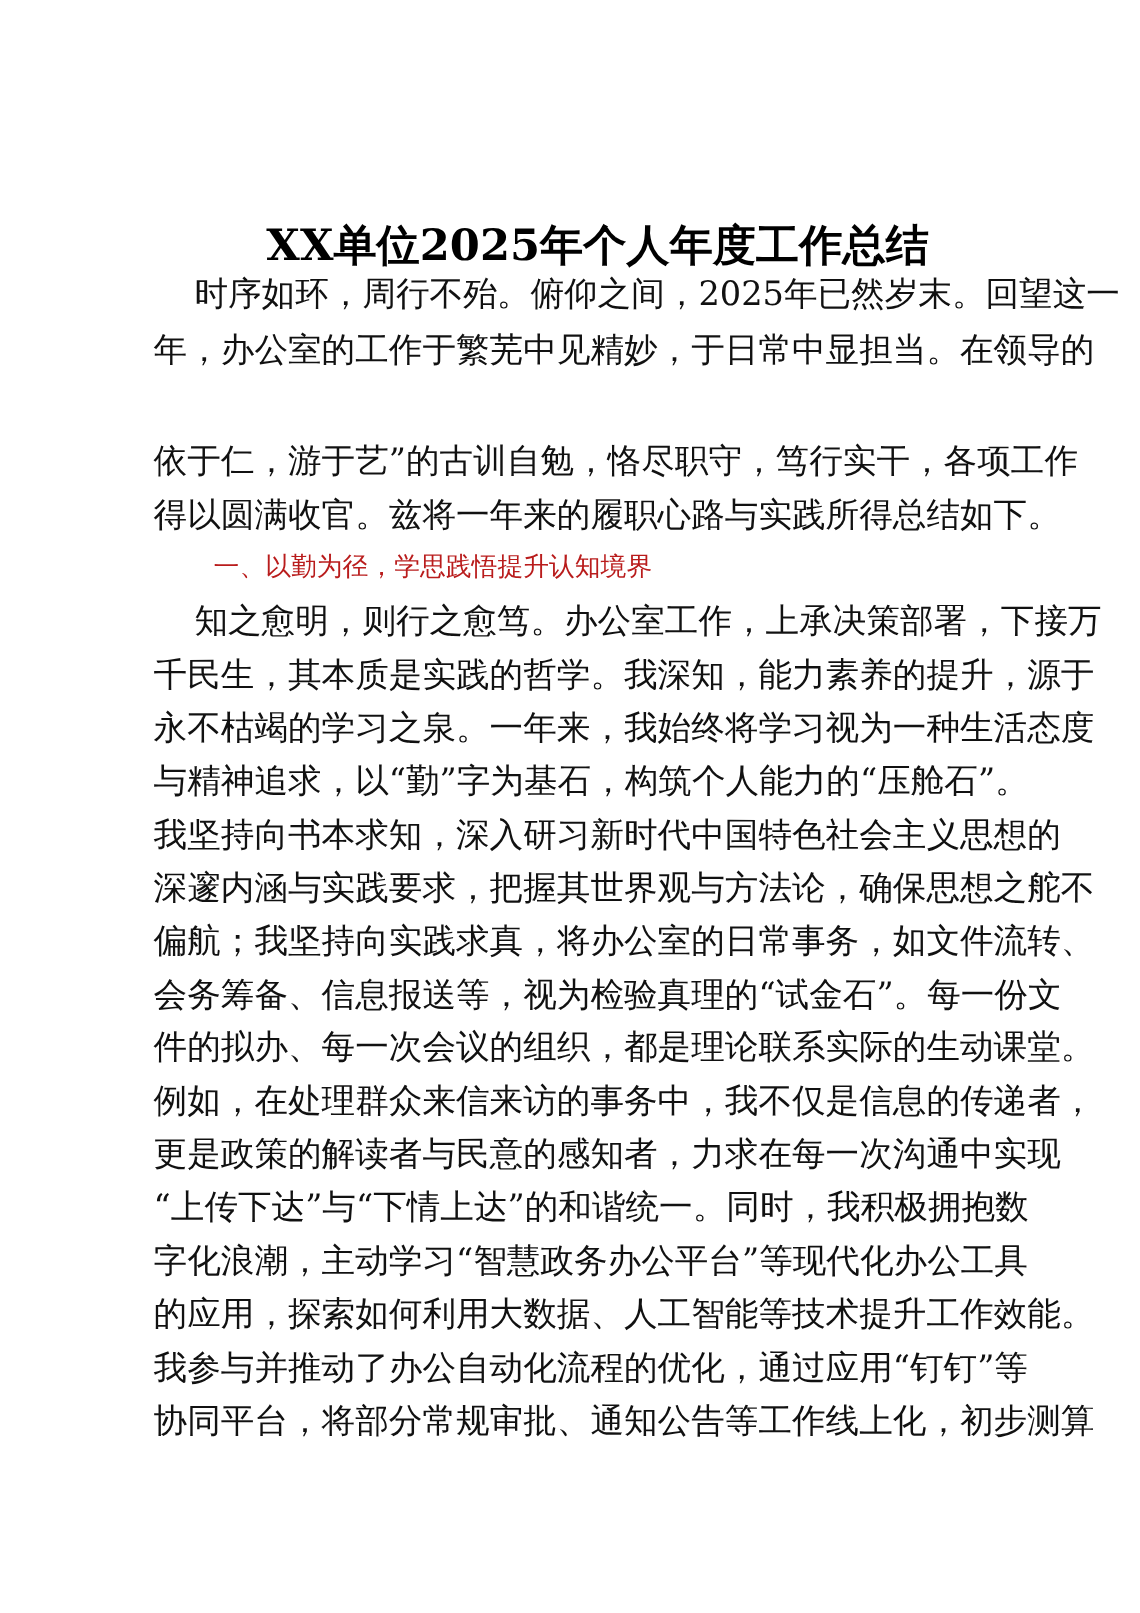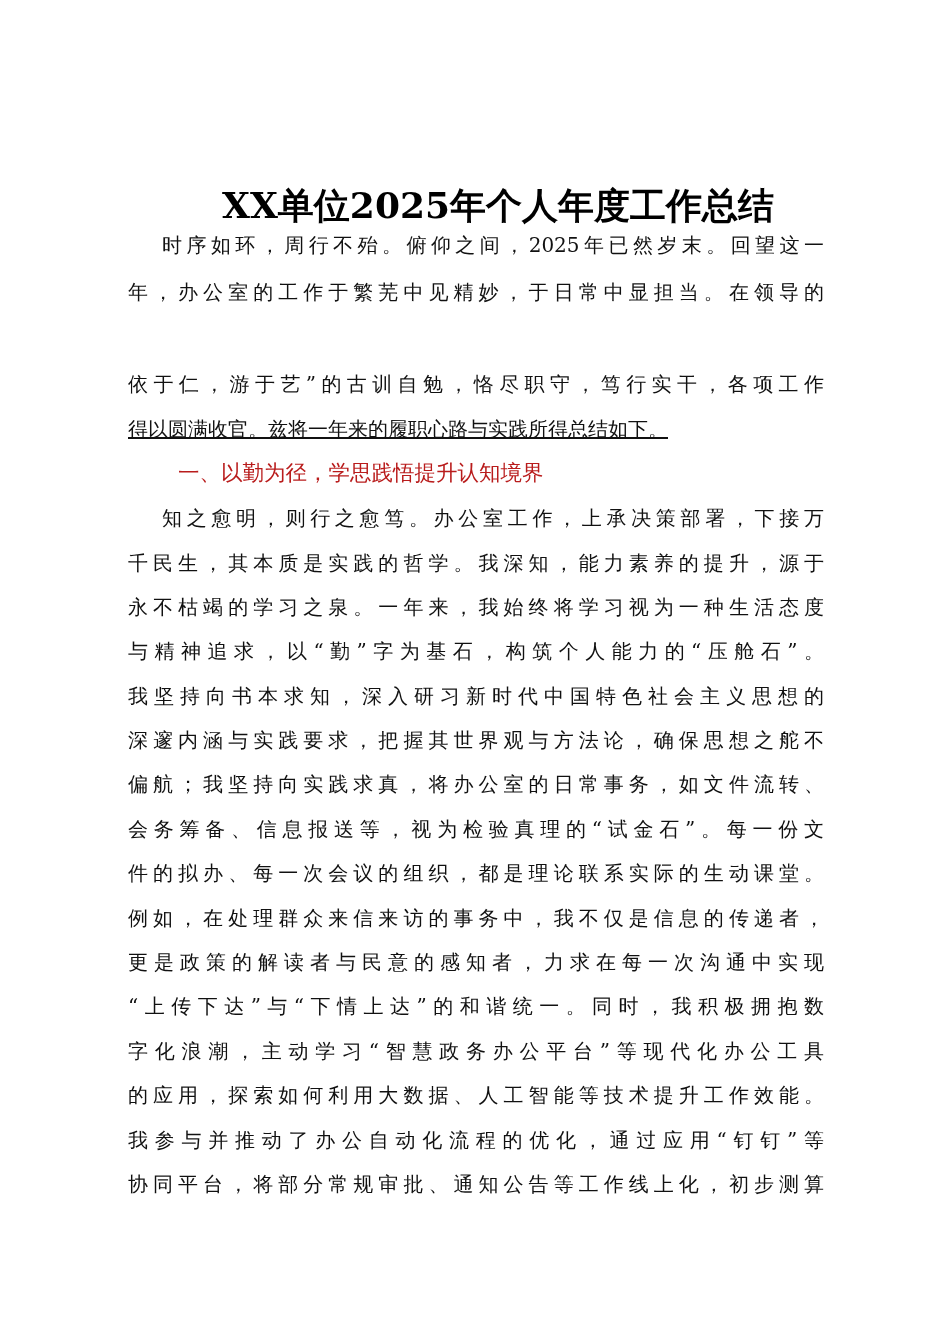--- a/index.html
+++ b/index.html
@@ -5,25 +5,25 @@
   html, body { margin: 0; padding: 0; background: #ffffff; }
   body { width: 950px; height: 1344px; position: relative; overflow: hidden; }
   .page { position: absolute; left: 0; top: 0; width: 950px; height: 1344px; background: #fff; }
   .title {
     position: absolute; left: 0; width: 950px; top: 180px; text-align: center;
     font-family: "DejaVu Serif", "Liberation Serif", serif; font-weight: bold;
     font-size: 36px; line-height: 50px; color: #000; letter-spacing: 0px; margin: 0; padding-left: 23px;
   }
   .line {
     position: absolute; left: 128px; width: 696px; height: 40px;
-    font-family: "DejaVu Serif", "Liberation Serif", serif; font-size: 20px;
+    font-family: "DejaVu Serif", "Liberation Serif", serif; font-size: 28px;
     line-height: 40px; color: #111; white-space: nowrap;
     text-align: justify; text-align-last: justify; margin: 0;
   }
-  .line.last { text-align-last: left; text-decoration: underline; }
+  .line.last { text-align-last: left; }
   .line.indent { left: 162px; width: 662px; }
   .heading {
     position: absolute; left: 178px; height: 40px;
     font-family: "DejaVu Sans", "Liberation Sans", sans-serif; font-weight: normal;
     font-size: 21.5px; line-height: 40px; color: #b91c1c; white-space: nowrap; margin: 0;
   }
 </style>
 </head>
 <body>
 

